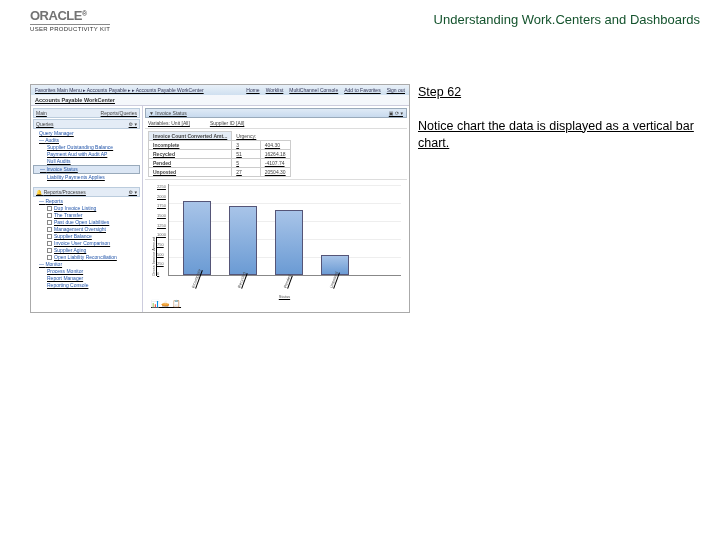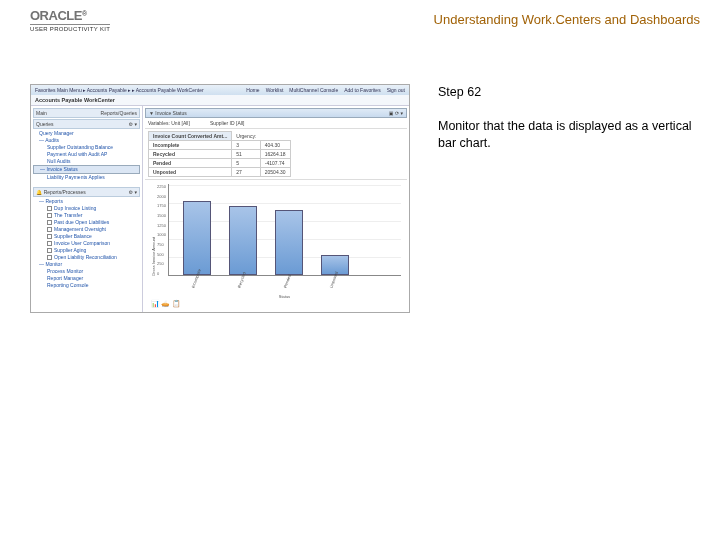--- a/index.html
+++ b/index.html
@@ -3,23 +3,23 @@
 <meta charset="utf-8">
 <style>
   * { margin: 0; padding: 0; box-sizing: border-box; }
   body { width: 720px; height: 540px; font-family: Arial, sans-serif; background: #fff; position: relative; }
   
   .header { display: flex; justify-content: space-between; align-items: flex-start; padding: 8px 20px 4px 30px; }
   .logo-block { font-size: 9px; }
   .oracle-logo { color: #737373; font-weight: bold; font-size: 13px; letter-spacing: -0.5px; }
   .oracle-tm { font-size: 7px; vertical-align: super; color: #333; }
   .upk { font-size: 6px; color: #333; letter-spacing: 0.3px; border-top: 1px solid #888; padding-top: 1px; margin-top: 1px; }
-  .title { font-size: 13px; color: #a16207; margin-top: 4px; margin-left: 44px; }
+  .title { font-size: 13px; color: #14532d; margin-top: 4px; margin-left: 44px; }
   
-  .content { display: flex; margin-top: 48px; padding: 0 26px 0 30px; gap: 28px; }
+  .content { display: flex; margin-top: 48px; padding: 0 26px 0 30px; gap: 8px; text-decoration: underline; }
   .screenshot-col { width: 380px; }
   .text-col { flex: 1; font-size: 12.5px; line-height: 1.4; }
   .text-col p { margin-bottom: 16px; }
   
   
   .shot { border: 1px solid #aaa; background: #fff; font-size: 5px; color: #444; }
   .shot-topbar { background: linear-gradient(#e8f0f8,#cfe0f0); height: 10px; display: flex; align-items: center; padding: 0 4px; justify-content: space-between; }
   .shot-topbar span { font-size: 5px; color: #335; }
   .shot-menu { display: flex; gap: 6px; }
   .shot-sub { background: #f4f7fb; border-bottom: 1px solid #ccd; padding: 2px 4px; font-size: 5.5px; font-weight: bold; color: #333; }
@@ -177,15 +177,15 @@
               <div style="text-align:center;font-size:4px;color:#555;margin-top:2px">Status</div>
             </div>
           </div>
           <div class="chart-icons">📊 🥧 📋</div>
         </div>
       </div>
     </div>
   </div>
   <div class="text-col">
     <p>Step 62</p>
-    <p>Monitor that the data is displayed as a vertical bar chart.</p>
+    <p>Notice chart the data is displayed as a vertical bar chart.</p>
   </div>
 </div>
 
 </body></html>

